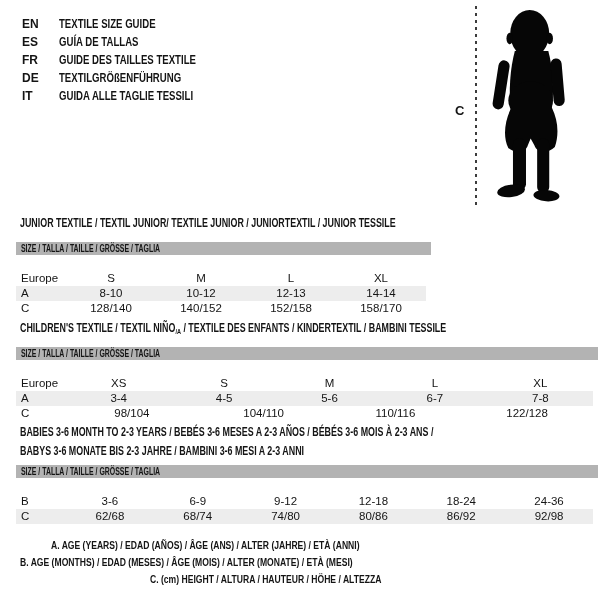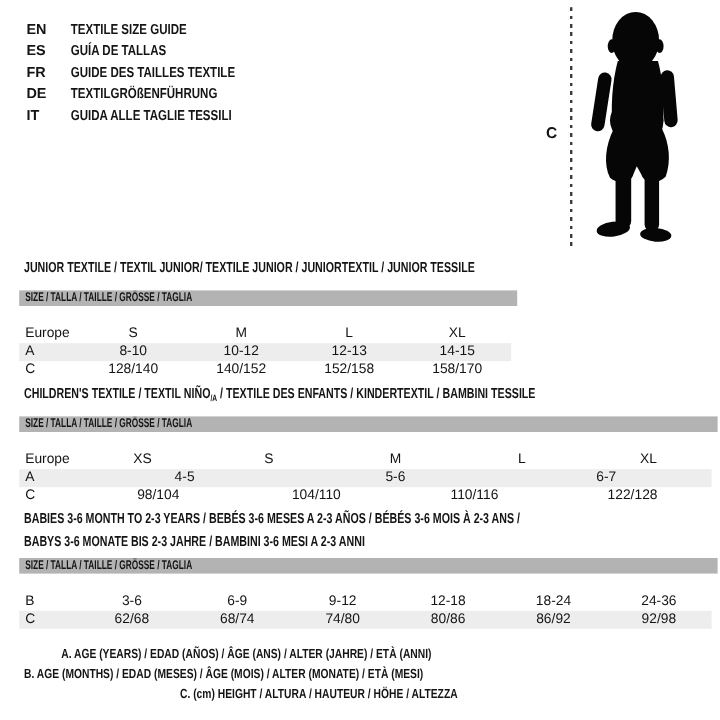--- a/index.html
+++ b/index.html
@@ -98,21 +98,21 @@
       <span class="cell">S</span>
       <span class="cell">M</span>
       <span class="cell">L</span>
       <span class="cell">XL</span>
     </div>
     <div class="row stripe">
       <span class="lab">A</span>
       <span class="cell">8-10</span>
       <span class="cell">10-12</span>
       <span class="cell">12-13</span>
-      <span class="cell">14-15</span>
+      <span class="cell">14-14</span>
     </div>
     <div class="row">
       <span class="lab">C</span>
       <span class="cell">128/140</span>
       <span class="cell">140/152</span>
       <span class="cell">152/158</span>
       <span class="cell">158/170</span>
     </div>
   </div>
 
@@ -126,23 +126,25 @@
     <div class="row">
       <span class="lab">Europe</span>
       <span class="cell">XS</span>
       <span class="cell">S</span>
       <span class="cell">M</span>
       <span class="cell">L</span>
       <span class="cell">XL</span>
     </div>
     <div class="row stripe">
       <span class="lab">A</span>
+      <span class="cell">3-4</span>
       <span class="cell">4-5</span>
       <span class="cell">5-6</span>
       <span class="cell">6-7</span>
+      <span class="cell">7-8</span>
     </div>
     <div class="row">
       <span class="lab">C</span>
       <span class="cell">98/104</span>
       <span class="cell">104/110</span>
       <span class="cell">110/116</span>
       <span class="cell">122/128</span>
     </div>
   </div>
 

